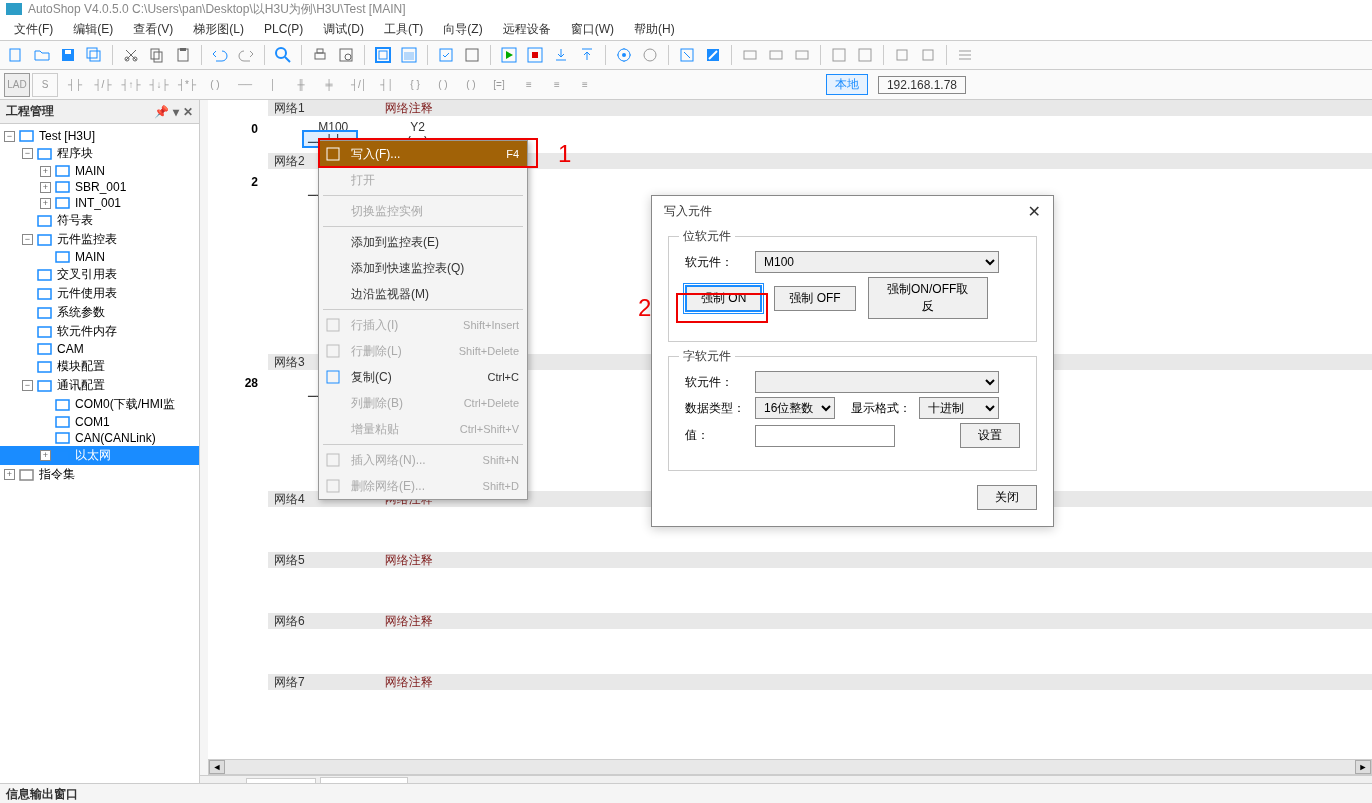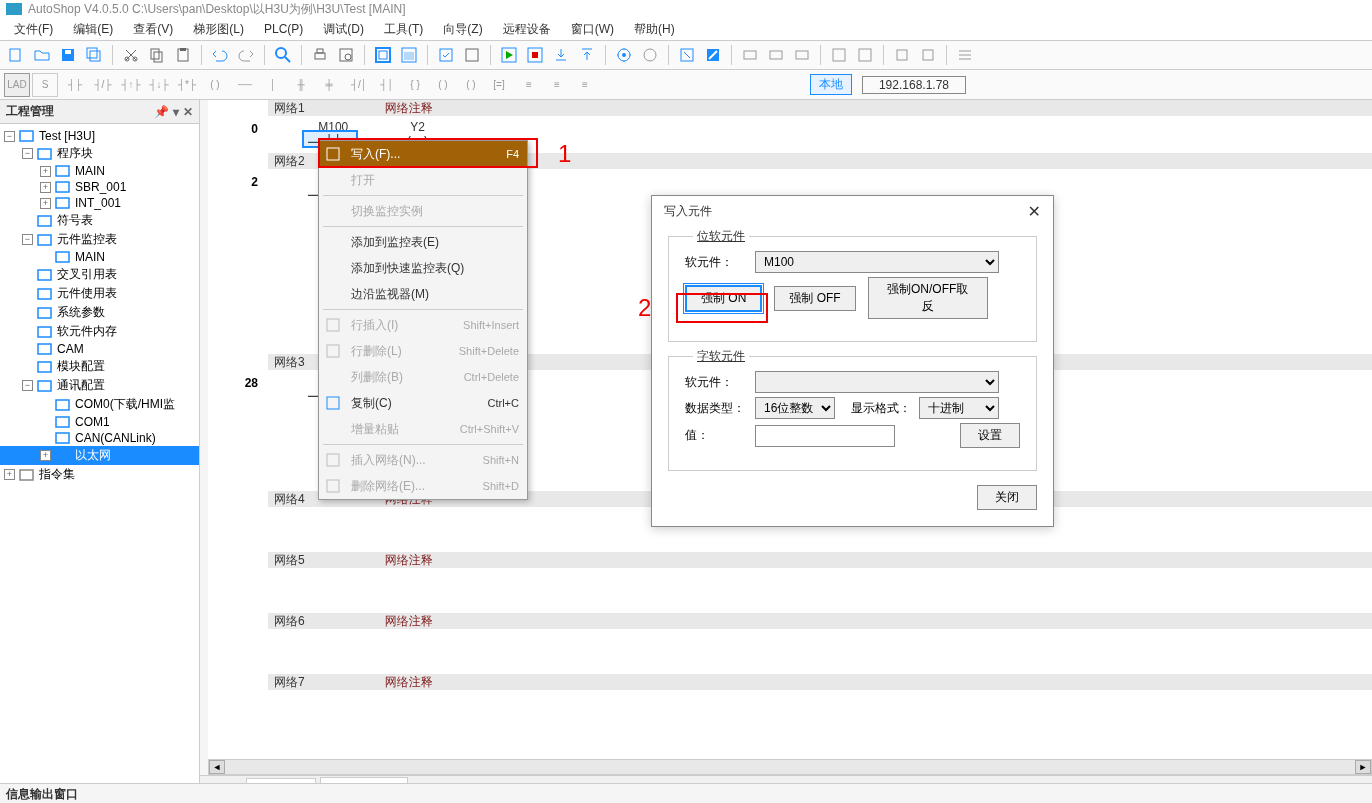--- a/index.html
+++ b/index.html
@@ -8,21 +8,21 @@
 .titlebar .icon { width: 16px; height: 12px; background: #2d9dc7; margin-right: 6px; display: inline-block; }
 .menubar { height: 22px; display: flex; align-items: center; padding: 0 6px; gap: 4px; color: #333; }
 .menubar span { padding: 2px 8px; cursor: default; }
 .toolbar { height: 30px; border-top: 1px solid #ccc; border-bottom: 1px solid #ccc; display: flex; align-items: center; padding: 0 4px; gap: 2px; background: #fafafa; }
 .toolbar .tb-btn { width: 24px; height: 24px; border: 1px solid transparent; display: flex; align-items: center; justify-content: center; }
 .toolbar .tb-sep { width: 1px; height: 20px; background: #ccc; margin: 0 4px; }
 .toolbar .tb-icon { width: 16px; height: 16px; display: block; }
 .toolbar2 { height: 30px; border-bottom: 1px solid #ccc; display: flex; align-items: center; padding: 0 4px; gap: 2px; background: #fafafa; }
 .toolbar2 .ld-btn { min-width: 26px; height: 24px; border: 1px solid transparent; display: flex; align-items: center; justify-content: center; color: #999; font-size: 10px; }
 .badge { border: 1px solid #1a8cff; padding: 1px 8px; color: #1a8cff; background: #e6f2ff; }
-.ip { border: 1px solid #888; padding: 1px 16px; color: #333; }
+.ip { border: 1px solid #888; padding: 1px 8px; color: #333; }
 .main { display: flex; height: calc(803px - 18px - 22px - 30px - 30px); }
 .side { width: 200px; border-right: 1px solid #ccc; display: flex; flex-direction: column; }
 .side-title { background: #f0f0f0; padding: 3px 6px; display: flex; align-items: center; justify-content: space-between; border-bottom: 1px solid #ccc; color: #333; font-weight: bold; }
 .side-title .ctrl { display: flex; gap: 4px; color: #666; }
 .tree { flex: 1; overflow: auto; padding: 4px 0; }
 .tree-node { display: flex; align-items: center; padding: 1px 2px; white-space: nowrap; gap: 2px; }
 .tree-node.sel { background: #1a8cff; color: #fff; }
 .tree-toggle { width: 11px; height: 11px; border: 1px solid #888; display: inline-flex; align-items: center; justify-content: center; font-size: 9px; line-height: 1; color: #666; background: #fff; margin-right: 2px; }
 .tree-spacer { display: inline-block; }
 .tree-icon { width: 16px; height: 14px; display: inline-block; margin-right: 2px; }
@@ -40,21 +40,21 @@
 .cm-item.sel { background: #a16207; color: #fff; }
 .cm-item.disabled { color: #aaa; }
 .cm-item .shortcut { margin-left: auto; color: inherit; font-size: 11px; }
 .cm-item .cm-icon { position: absolute; left: 6px; width: 16px; height: 16px; }
 .cm-sep { height: 1px; background: #ccc; margin: 2px 4px; }
 .dialog { position: absolute; width: 403px; background: #fff; border: 1px solid #888; z-index: 200; box-shadow: 0 2px 10px rgba(0,0,0,0.2); }
 .dlg-title { height: 30px; display: flex; align-items: center; padding: 0 12px; color: #333; font-size: 13px; }
 .dlg-close { margin-left: auto; font-size: 16px; cursor: pointer; }
 .dlg-body { padding: 10px 16px 16px; }
 .group { border: 1px solid #ccc; padding: 14px 16px 18px; position: relative; margin-bottom: 14px; }
-.group-title { position: absolute; top: -9px; left: 24px; background: #fff; padding: 0 4px; color: #333; text-decoration: underline; }
+.group-title { position: absolute; top: -9px; left: 10px; background: #fff; padding: 0 4px; color: #333; }
 .form-row { display: flex; align-items: center; gap: 8px; margin-bottom: 4px; }
 .form-row label { width: 62px; }
 .form-row input[type=text], .form-row select { border: 1px solid #888; height: 22px; padding: 0 4px; }
 .btn { border: 1px solid #888; background: #f0f0f0; padding: 3px 14px; cursor: pointer; }
 .btn.primary { border: 2px solid #1a8cff; outline: 1px solid #1a8cff; outline-offset: 1px; }
 .annot { position: absolute; color: #e00; font-size: 24px; z-index: 300; }
 .annot-box { position: absolute; border: 2px solid #e00; z-index: 300; pointer-events: none; }
 .bottom-tabs { position: absolute; bottom: 0; left: 0; right: 0; height: 28px; background: #f0f0f0; border-top: 1px solid #ccc; display: flex; align-items: center; padding: 0 6px; gap: 4px; }
 .btab { padding: 3px 10px; background: #fff; border: 1px solid #ccc; border-bottom: 2px solid #1a8cff; display: flex; align-items: center; gap: 4px; }
 .btab .bicon { width: 14px; height: 12px; display: inline-block; }
@@ -630,30 +630,30 @@
       <span>行插入(I)</span>
       <span class="shortcut">Shift+Insert</span>
     </div>
     <div class="cm-item disabled">
       <span class="cm-icon"><svg width="16" height="16" viewBox="0 0 16 16">
           <rect x="2" y="2" width="12" height="12" fill="none" stroke="#bbb"></rect>
         </svg></span>
       <span>行删除(L)</span>
       <span class="shortcut">Shift+Delete</span>
     </div>
-    <div class="cm-item disabled">
-      <span>列删除(B)</span>
-      <span class="shortcut">Ctrl+Delete</span>
-    </div>
     <div class="cm-item">
       <span class="cm-icon"><svg width="16" height="16" viewBox="0 0 16 16">
           <rect x="2" y="2" width="12" height="12" fill="none" stroke="#1a8cff"></rect>
         </svg></span>
       <span>复制(C)</span>
       <span class="shortcut">Ctrl+C</span>
+    </div>
+    <div class="cm-item disabled">
+      <span>列删除(B)</span>
+      <span class="shortcut">Ctrl+Delete</span>
     </div>
     <div class="cm-item disabled">
       <span>增量粘贴</span>
       <span class="shortcut">Ctrl+Shift+V</span>
     </div>
     <div class="cm-sep"></div>
     <div class="cm-item disabled">
       <span class="cm-icon"><svg width="16" height="16" viewBox="0 0 16 16">
           <rect x="2" y="2" width="12" height="12" fill="none" stroke="#bbb"></rect>
         </svg></span>

